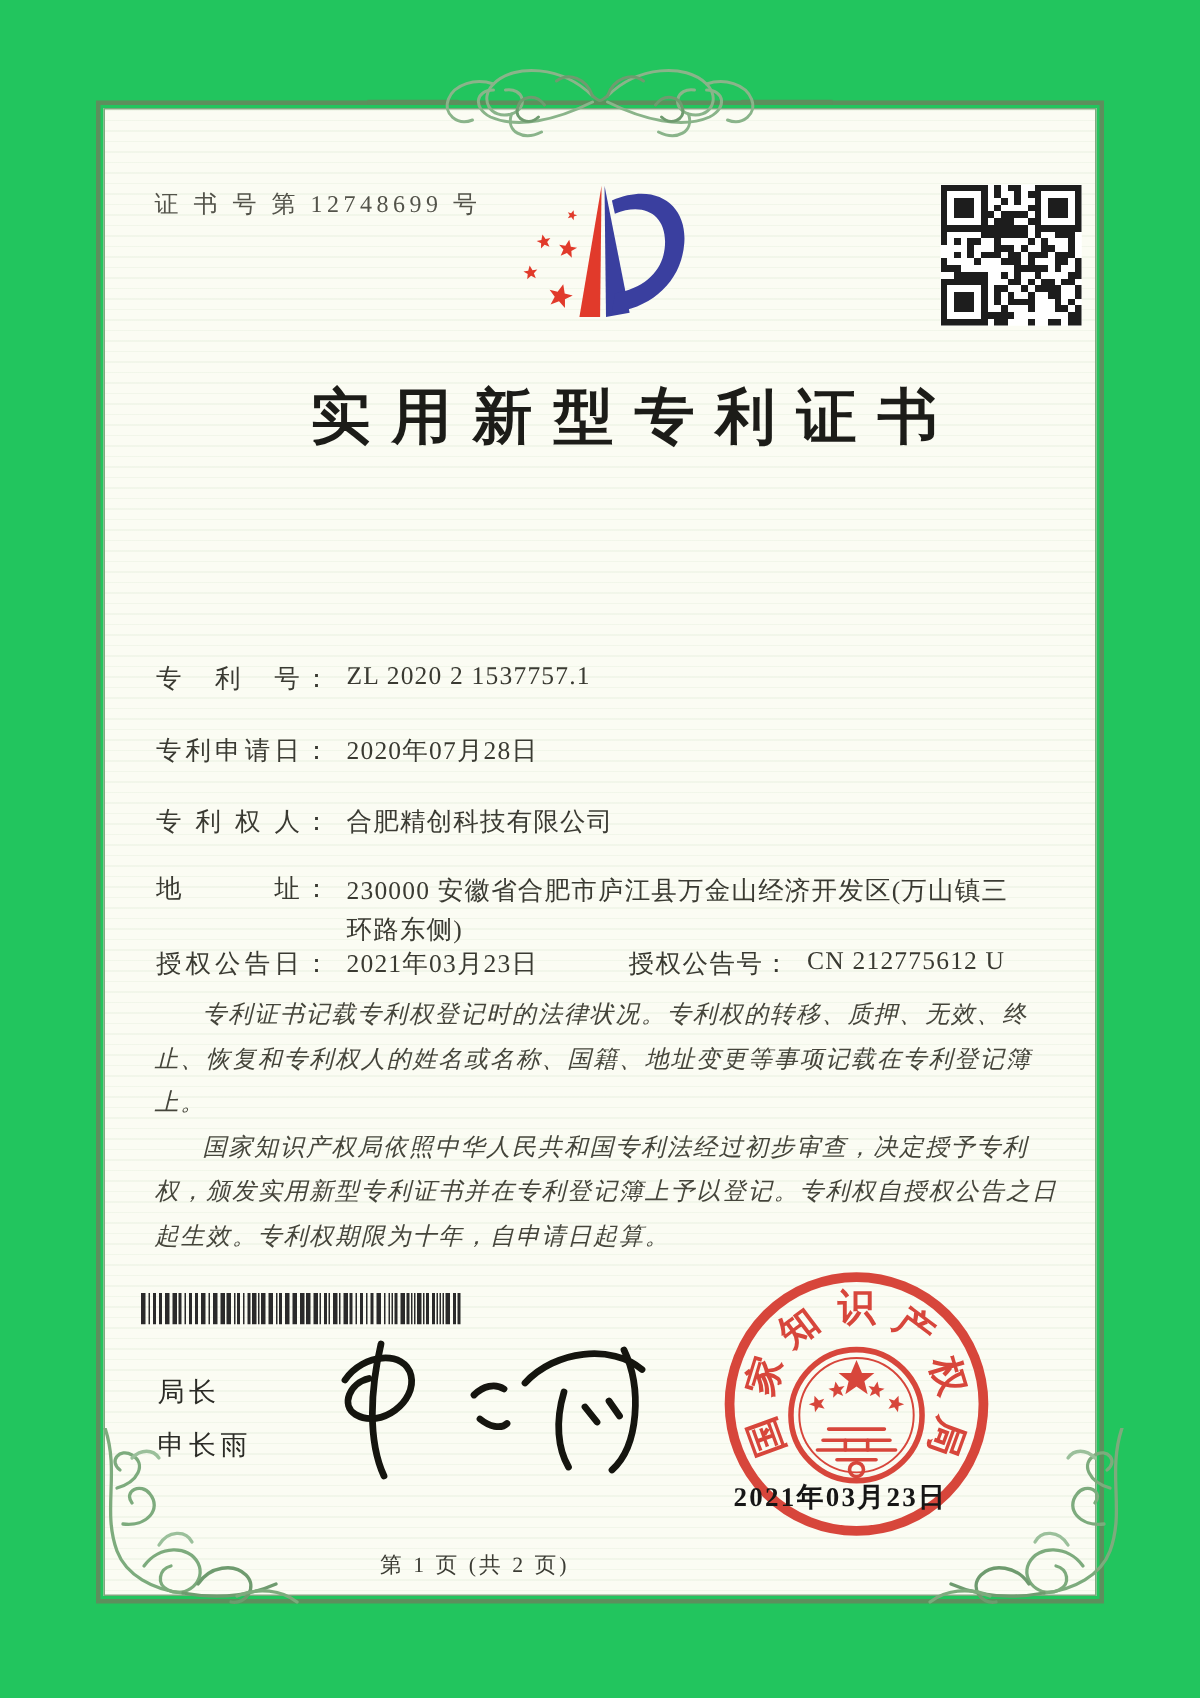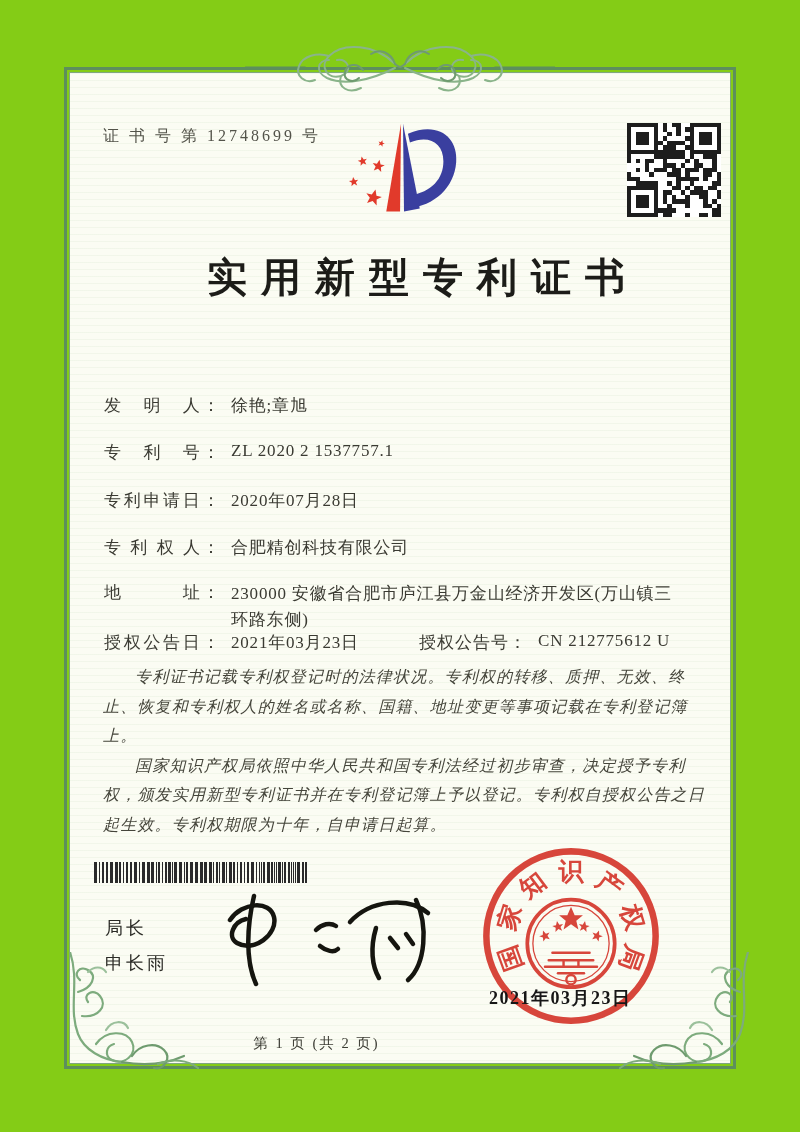--- a/index.html
+++ b/index.html
@@ -1,17 +1,17 @@
 <!DOCTYPE html>
 <html><head>
 <meta charset="utf-8">
 <style>
   html,body{margin:0;padding:0;background:#ffffff;}
   body{width:800px;height:1132px;font-family:"Liberation Serif","DejaVu Serif",serif;color:#2e2e28;}
-  #page{position:relative;width:800px;height:1132px;background:#84cc16;overflow:hidden;}
+  #page{position:relative;width:800px;height:1132px;background:#22c55e;overflow:hidden;}
 
   
   .frame{position:absolute;left:64px;top:67px;width:666px;height:996px;border:3px solid #5d8f5d;}
   .frame-inner{position:absolute;left:2px;top:2px;right:2px;bottom:2px;border:1px solid #7fa77f;
     background:
       repeating-linear-gradient(180deg, rgba(160,195,150,0.10) 0 1px, rgba(255,255,255,0) 1px 7px),
       #fbfcf3;}
 
   .cert-no{position:absolute;left:103px;top:126px;font-size:16px;letter-spacing:3px;color:#53534a;}
 
@@ -281,23 +281,20 @@
           <rect x="16" y="20" width="1" height="1"></rect>
           <rect x="17" y="20" width="1" height="1"></rect>
           <rect x="19" y="20" width="1" height="1"></rect>
           <rect x="20" y="20" width="1" height="1"></rect>
         </g>
     </svg>
   </div>
 
   <div class="title">实用新型专利证书</div>
 
-  <div class="field-row" style="top:394px;">
-    <span class="f-label">发　明　人：</span><span class="f-value">徐艳;章旭</span>
-  </div>
   <div class="field-row" style="top:441px;">
     <span class="f-label">专　利　号：</span><span class="f-value">ZL 2020 2 1537757.1</span>
   </div>
   <div class="field-row" style="top:489px;">
     <span class="f-label">专利申请日：</span><span class="f-value">2020年07月28日</span>
   </div>
   <div class="field-row" style="top:536px;">
     <span class="f-label">专 利 权 人：</span><span class="f-value">合肥精创科技有限公司</span>
   </div>
   <div class="field-row" style="top:581px;">

